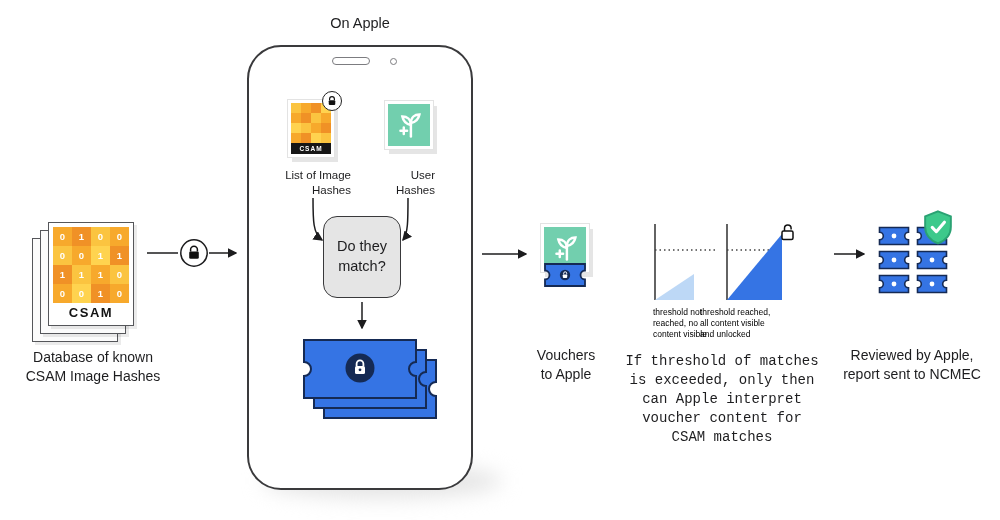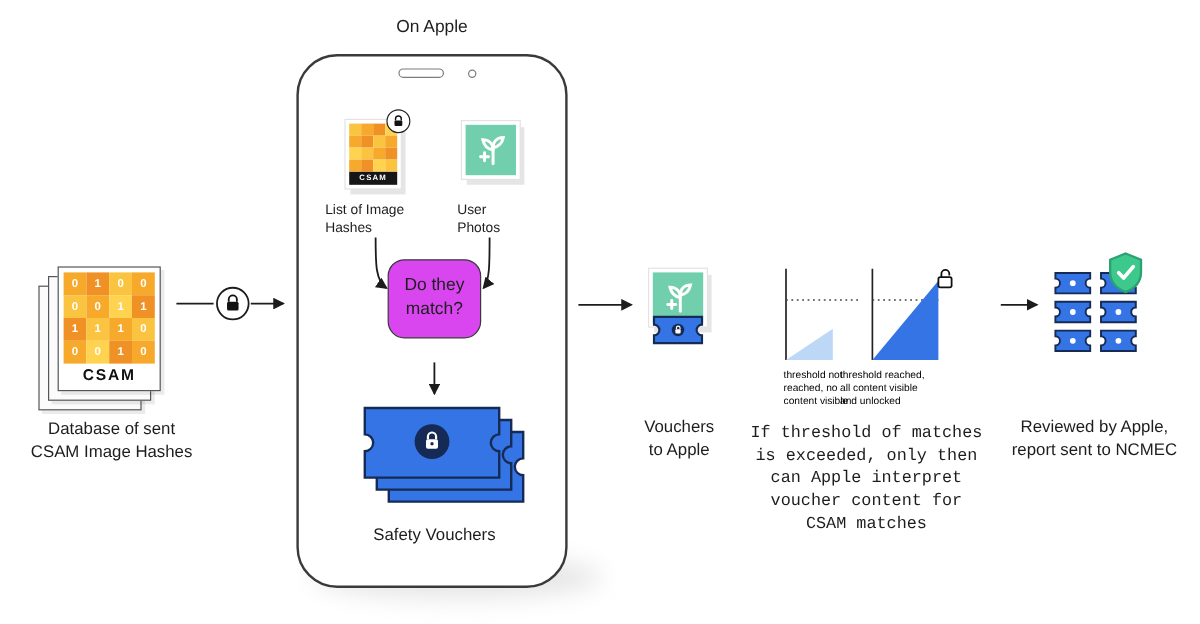--- a/index.html
+++ b/index.html
@@ -29,25 +29,25 @@
 
   .hash-card { left:288px; top:100px; width:46px; background:#fff; padding:3px; box-shadow:0 0 0 1px #e3e3e3, 4px 5px 0 rgba(0,0,0,0.10); }
   .mini-strip { height:11px; background:#161616; color:#fff; font-size:6.5px; font-weight:bold; letter-spacing:1px; display:flex; align-items:center; justify-content:center; }
   .lock-badge { left:322px; top:91px; width:20px; height:20px; border-radius:50%; background:#fff; border:1.6px solid #222; display:flex; align-items:center; justify-content:center; z-index:3; }
 
   .icon-card { width:48px; height:48px; background:#fff; padding:3px; box-shadow:0 0 0 1px #e3e3e3, 4px 5px 0 rgba(0,0,0,0.10); }
   .mint-fill { width:42px; height:42px; background:#72CFAE; display:flex; align-items:center; justify-content:center; }
   .photos-card { left:385px; top:101px; }
   .upload-card { left:541px; top:224px; }
 
-  .side-label { font-size:11.5px; line-height:1.3; text-align:left; white-space:pre-line; color:#1d1d1f; }
+  .side-label { font-size:11.5px; line-height:1.3; text-align:right; white-space:pre-line; color:#1d1d1f; }
   .hash-label { left:271px; top:168px; width:80px; }
   .photos-label { left:381px; top:168px; width:54px; }
 
-  .match-box { left:323px; top:216px; width:78px; height:66px; border:1.5px solid #39393b; border-radius:14px; background:#d946ef; display:flex; align-items:center; justify-content:center; font-size:14.5px; line-height:1.35; text-align:center; white-space:pre-line; }
+  .match-box { left:323px; top:216px; width:78px; height:82px; border:1.5px solid #39393b; border-radius:14px; background:#e5e5e5; display:flex; align-items:center; justify-content:center; font-size:14.5px; line-height:1.35; text-align:center; white-space:pre-line; }
 
   .vouchers-label { left:298px; top:436px; width:128px; }
   .db-caption { left:8px; top:348px; width:170px; }
   .upload-label { left:527px; top:346px; width:78px; }
   .threshold-caption { left:624px; top:352px; width:196px;font-family:Liberation Mono, monospace; }
   .review-caption { left:820px; top:346px; width:184px; }
   .on-device { left:300px; top:14px; width:120px; font-size:14.5px; }
 
   .chart1-label { left:653px; top:307px; width:64px; }
   .chart2-label { left:700px; top:307px; width:84px; }
@@ -87,21 +87,21 @@
           <div class="cell" style="background: rgb(247, 169, 44);">1</div>
           <div class="cell" style="background: rgb(251, 196, 64);">0</div>
           <div class="cell" style="background: rgb(247, 169, 44);">0</div>
           <div class="cell" style="background: rgb(255, 211, 79);">0</div>
           <div class="cell" style="background: rgb(240, 145, 38);">1</div>
           <div class="cell" style="background: rgb(247, 169, 44);">0</div>
         </div>
       <div class="db-card-label">CSAM</div>
     </div>
   </div>
-  <div class="abs caption db-caption">Database of sent
+  <div class="abs caption db-caption">Database of known
 CSAM Image Hashes</div>
 
   <svg class="abs flow" style="left:146px; top:237px;" width="100" height="32">
     <defs>
       <marker id="ah" viewBox="0 0 10 10" refX="8.5" refY="5" markerWidth="6.5" markerHeight="6.5" orient="auto">
         <path d="M0 0 L10 5 L0 10 Z" fill="#1c1c1e"></path>
       </marker>
     </defs>
     <line x1="1" y1="16" x2="32" y2="16" stroke="#1c1c1e" stroke-width="1.5"></line>
     <g>
@@ -149,21 +149,21 @@
           <path d="M22 20 C22 14 18 11 13 11 C14 16 17 19 22 20"></path>
           <path d="M11 26 h7 M14.5 22.5 v7"></path>
         </g>
       </svg>
     </div>
   </div>
 
   <div class="abs side-label hash-label">List of Image
 Hashes</div>
   <div class="abs side-label photos-label">User
-Photos</div>
+Hashes</div>
 
   <svg class="abs flow" style="left:270px; top:196px;" width="180" height="60">
     <path d="M43 2 C43 24 43 38 52 44" fill="none" stroke="#1c1c1e" stroke-width="1.5" marker-end="url(#ah)"></path>
     <path d="M138 2 C138 24 138 38 133 44" fill="none" stroke="#1c1c1e" stroke-width="1.5" marker-end="url(#ah)"></path>
   </svg>
 
   <div class="abs match-box">Do they
 match?</div>
 
   <svg class="abs flow" style="left:354px; top:300px;" width="16" height="36">
@@ -174,21 +174,20 @@
     <path d="M22 22 H134 V44 A7 7 0 0 0 134 58 V80 H22 V58 A7 7 0 0 0 22 44 Z" fill="#3574E4" stroke="#152A54" stroke-width="2"></path>
     <path d="M12 12 H124 V34 A7 7 0 0 0 124 48 V70 H12 V48 A7 7 0 0 0 12 34 Z" fill="#3574E4" stroke="#152A54" stroke-width="2"></path>
     <path d="M2 2 H114 V24 A7 7 0 0 0 114 38 V60 H2 V38 A7 7 0 0 0 2 24 Z" fill="#3574E4" stroke="#152A54" stroke-width="2"></path>
     <g>
       <circle cx="58" cy="30" r="14.5" fill="#152A54"></circle>
       <path d="M54.6 28 V25.8 a3.4 3.4 0 0 1 6.8 0 V28" fill="none" stroke="#fff" stroke-width="1.8"></path>
       <rect x="53" y="28" width="10" height="8" rx="1.5" fill="#fff"></rect>
       <circle cx="58" cy="31.8" r="1.4" fill="#152A54"></circle>
     </g>
   </svg>
-  <div class="abs caption vouchers-label">Safety Vouchers</div>
 
   <svg class="abs flow" style="left:482px; top:246px;" width="52" height="16">
     <line x1="0" y1="8" x2="44" y2="8" stroke="#1c1c1e" stroke-width="1.5" marker-end="url(#ah)"></line>
   </svg>
 
   <div class="abs icon-card upload-card">
     <div class="mint-fill">
       <svg width="38" height="38" viewBox="0 0 40 40">
         <g stroke="#fff" stroke-width="2.6" fill="none" stroke-linecap="round">
           <path d="M22 32 V16"></path>

